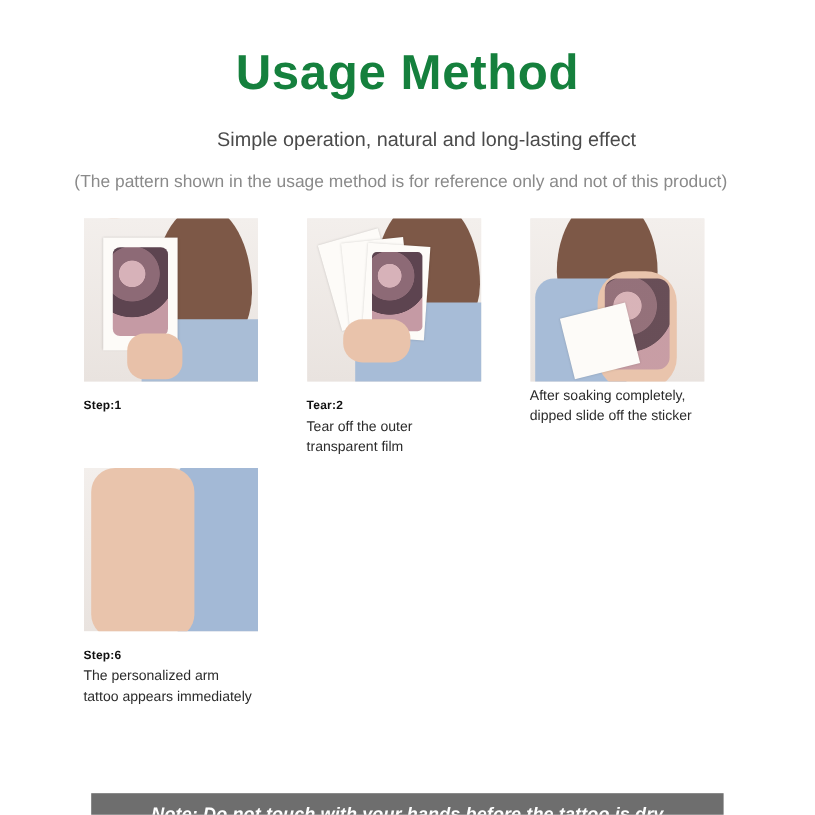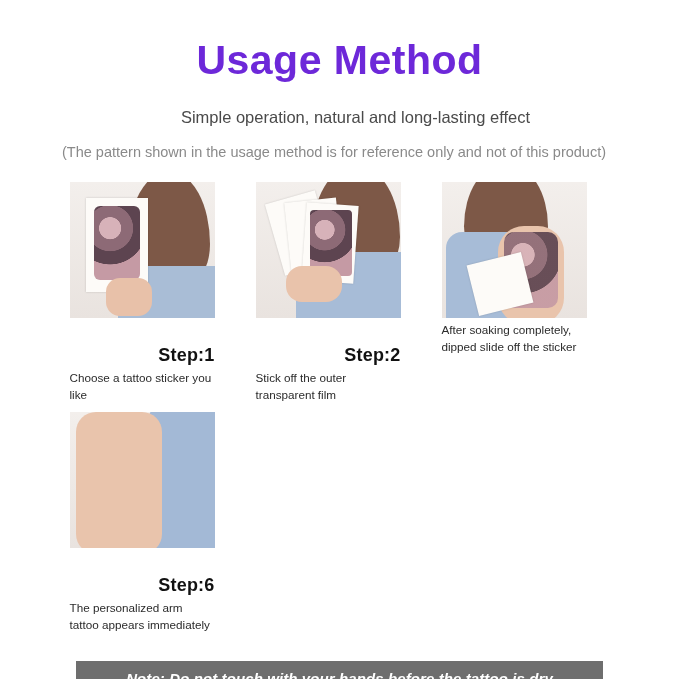--- a/index.html
+++ b/index.html
@@ -19,21 +19,21 @@
     width: 679px;
     height: 679px;
     box-sizing: border-box;
     padding: 0;
   }
   .title {
     text-align: center;
     font-size: 41px;
     font-weight: bold;
     letter-spacing: 0.5px;
-    color: #6d28d9;
+    color: #15803d;
     margin: 38px 0 0 0;
     line-height: 1.1;
   }
   .subtitle {
     text-align: center;
     font-size: 16.5px;
     color: #4a4a4a;
     margin: 25px 0 0 0;
     font-weight: normal;
     padding-left: 32px;
@@ -56,26 +56,25 @@
     width: 145px;
   }
   .photo {
     width: 145px;
     height: 136px;
     overflow: hidden;
     position: relative;
     background: #efe9e6;
   }
   .step-label {
-    font-size: 18px;
+    font-size: 10px;
     font-weight: bold;
     color: #111;
-    margin-top: 27px;
+    margin-top: 15px;
     letter-spacing: 0.2px;
-    text-align: right;
   }
   .step-desc {
     font-size: 11.7px;
     color: #2b2b2b;
     line-height: 1.45;
     margin-top: 4px;
   }
   .note-bar {
     position: absolute;
     left: 76px;
@@ -170,38 +169,37 @@
           <div class="wall"></div>
           <div class="hair s1-hair"></div>
           <div class="s1-face"></div>
           <div class="shirt s1-shirt"></div>
           <div class="paper s1-card"></div>
           <div class="tat s1-tat"></div>
           <div class="skin s1-hand"></div>
         </div>
       </div>
       <div class="step-label">Step:1</div>
-      <div class="step-desc">Choose a tattoo sticker you like</div>
     </div>
 
     <div class="cell">
       <div class="photo">
         <div class="scene">
           <div class="wall"></div>
           <div class="hair s2-hair"></div>
           <div class="shirt s2-shirt"></div>
           <div class="paper s2-fan1"></div>
           <div class="paper s2-fan2"></div>
           <div class="paper s2-fan3"></div>
           <div class="tat s2-tat"></div>
           <div class="skin s2-hand"></div>
         </div>
       </div>
-      <div class="step-label">Step:2</div>
-      <div class="step-desc">Stick off the outer transparent film</div>
+      <div class="step-label">Tear:2</div>
+      <div class="step-desc">Tear off the outer transparent film</div>
     </div>
 
 
 
     <div class="cell">
       <div class="photo">
         <div class="scene">
           <div class="wall"></div>
           <div class="hair s5-hair"></div>
           <div class="shirt s5-shirt"></div>

